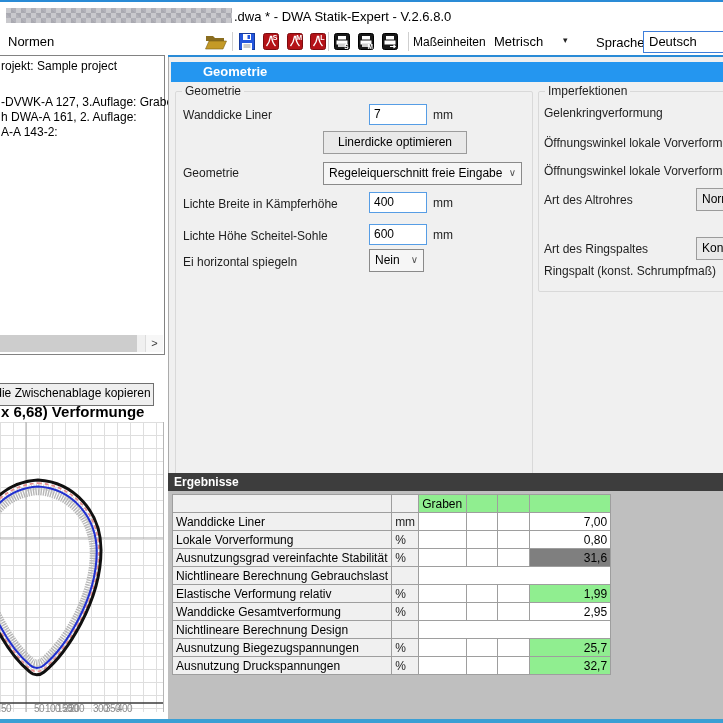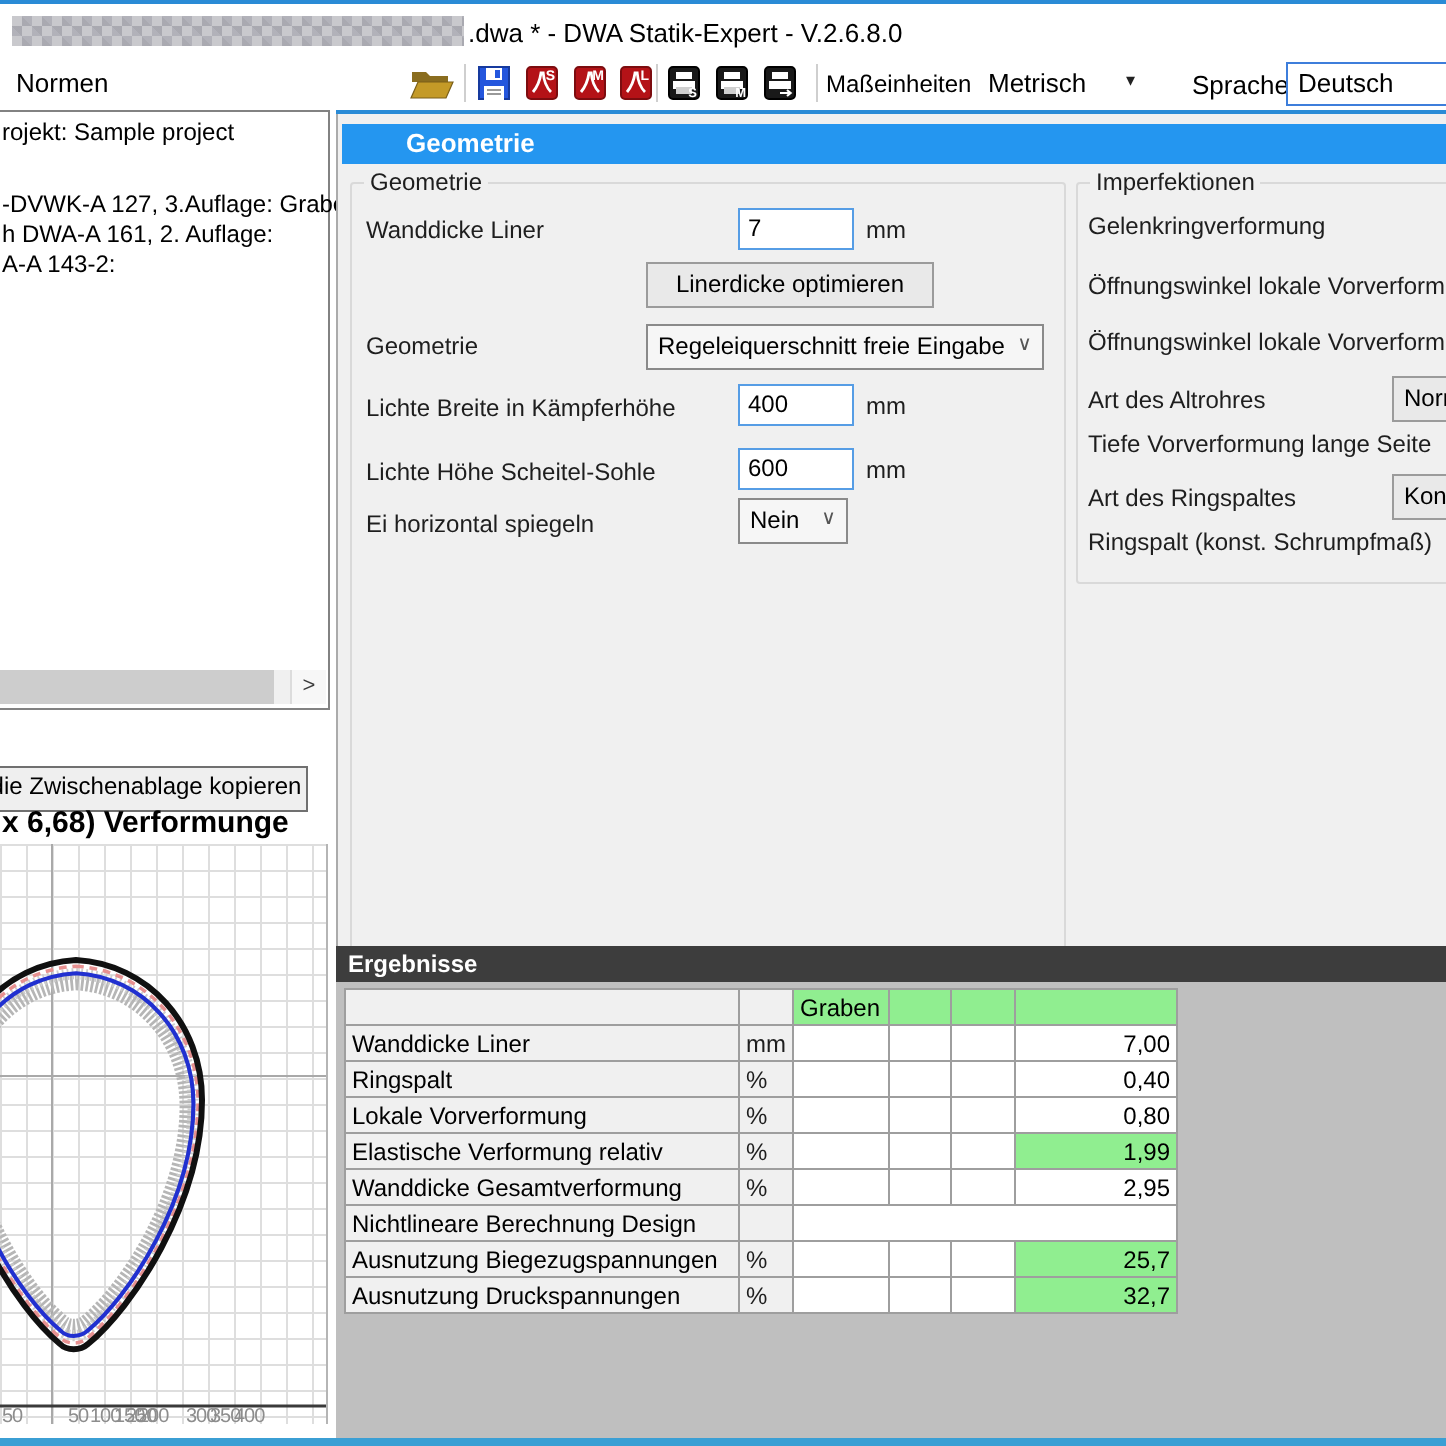--- a/index.html
+++ b/index.html
@@ -255,21 +255,20 @@
   </div>
 
   <fieldset id="imp-group">
     <legend>Imperfektionen</legend>
   </fieldset>
   <div class="abs flabel" style="left:375px;top:49px">Gelenkringverformung</div>
   <div class="abs flabel" style="left:375px;top:79px">Öffnungswinkel lokale Vorverformung</div>
   <div class="abs flabel" style="left:375px;top:107px">Öffnungswinkel lokale Vorverformung</div>
   <div class="abs flabel" style="left:375px;top:136px">Art des Altrohres</div>
   <div class="abs btn" style="left:527px;top:131px;width:60px;height:21px;text-align:left;padding-left:5px">Norm</div>
-  <div class="abs flabel" style="left:375px;top:158px">Tiefe Vorverformung lange Seite</div>
   <div class="abs flabel" style="left:375px;top:185px">Art des Ringspaltes</div>
   <div class="abs btn" style="left:527px;top:180px;width:60px;height:21px;text-align:left;padding-left:5px">Kons</div>
   <div class="abs flabel" style="left:375px;top:207px">Ringspalt (konst. Schrumpfmaß)</div>
 </div>
 
 <div class="abs" id="results">
   <div class="abs" id="results-header">Ergebnisse</div>
   <table id="res-table">
     <tbody>
         <tr>
@@ -282,34 +281,39 @@
     </tr>
     <tr>
       <td class="lab">Wanddicke Liner</td>
       <td class="unit">mm</td>
       <td class="c"></td>
           <td class="c2"></td>
           <td class="c3"></td>
       <td class="val">7,00</td>
     </tr>
     <tr>
-      <td class="lab">Ringspalt</td>
-      <td class="unit">%</td>
-      <td class="c"></td>
-          <td class="c2"></td>
-          <td class="c3"></td>
-      <td class="val">0,40</td>
-    </tr>
-    <tr>
       <td class="lab">Lokale Vorverformung</td>
       <td class="unit">%</td>
       <td class="c"></td>
           <td class="c2"></td>
           <td class="c3"></td>
       <td class="val">0,80</td>
+    </tr>
+    <tr>
+      <td class="lab">Ausnutzungsgrad vereinfachte Stabilität</td>
+      <td class="unit">%</td>
+      <td class="c"></td>
+          <td class="c2"></td>
+          <td class="c3"></td>
+      <td class="val gray">31,6</td>
+    </tr>
+    <tr>
+      <td class="lab">Nichtlineare Berechnung Gebrauchslast</td>
+      <td class="unit"></td>
+      <td class="span-white" colspan="4"></td>
     </tr>
     <tr>
       <td class="lab">Elastische Verformung relativ</td>
       <td class="unit">%</td>
       <td class="c"></td>
           <td class="c2"></td>
           <td class="c3"></td>
       <td class="val green">1,99</td>
     </tr>
     <tr>

